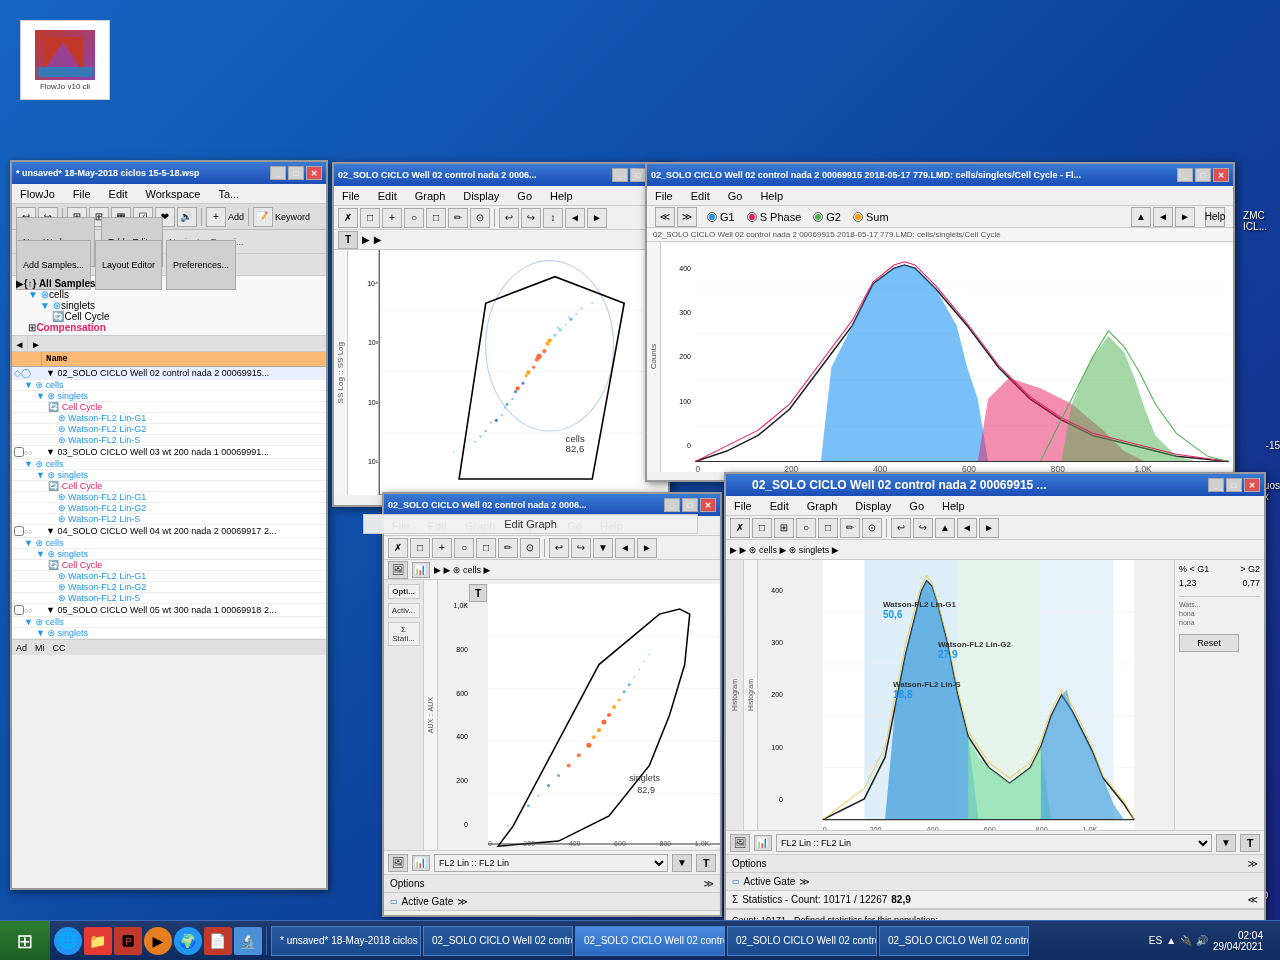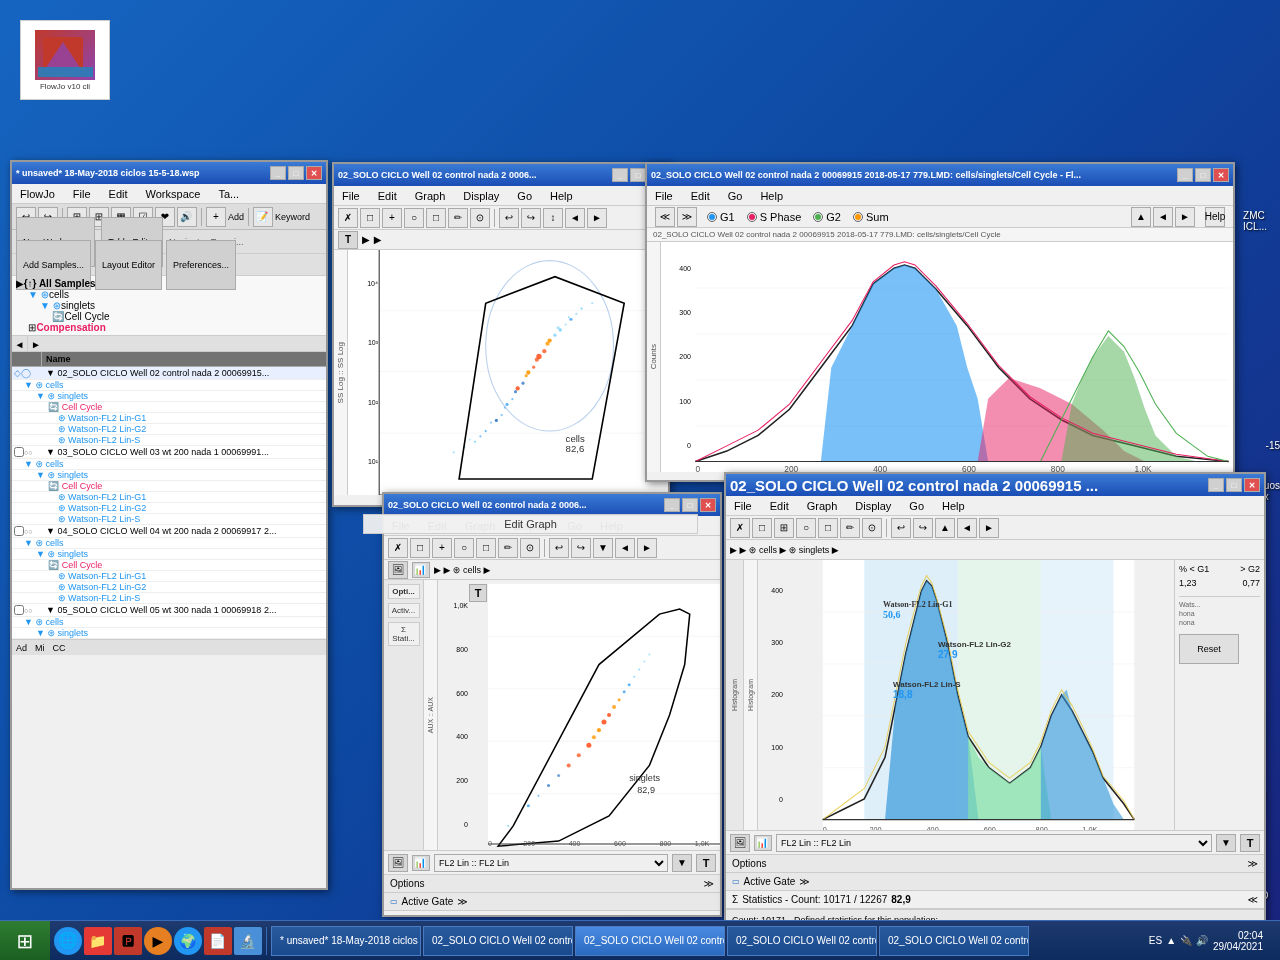--- a/index.html
+++ b/index.html
@@ -393,21 +393,21 @@
         <span>⊞ </span>
         <span style="color:#e91e63;font-weight:bold;">Compensation</span>
       </div>
     </div>
 
     <div style="display:flex;border-bottom:1px solid #ccc;height:16px;background:#e0e0e0;">
       <div style="width:16px;height:16px;display:flex;align-items:center;justify-content:center;cursor:pointer;border-right:1px solid #ccc;font-size:10px;">◄</div>
       <div style="width:16px;height:16px;display:flex;align-items:center;justify-content:center;cursor:pointer;font-size:10px;">►</div>
     </div>
 
-    <div style="display:flex;background:#737373;border-bottom:1px solid #aaa;font-size:9px;font-weight:bold;">
+    <div style="display:flex;background:#fdba74;border-bottom:1px solid #aaa;font-size:9px;font-weight:bold;font-family:Liberation Mono, monospace;">
       <div style="padding:2px 4px;border-right:1px solid #aaa;width:30px;"></div>
       <div style="padding:2px 4px;flex:1;">Name</div>
     </div>
 
     <div style="flex:1;overflow-y:auto;background:white;max-height:380px;">
 
       <div style="display:flex;border-bottom:1px solid #eee;font-size:9px;align-items:center;cursor:pointer;background:#e8f0ff;">
         <div style="padding:1px 2px;width:30px;display:flex;align-items:center;gap:2px;">
           <span style="color:#4a90d9;">◇◯</span>
         </div>
@@ -858,21 +858,21 @@
       </div>
     </div>
   </div>
 
   <div style="position:absolute;top:514px;left:363px;width:335px;height:20px;background:rgba(240,240,240,0.95);border:1px solid #ccc;display:flex;align-items:center;justify-content:center;font-size:11px;color:#333;z-index:500;">
     <span>Edit Graph</span>
   </div>
 
   <div class="window" id="cell-cycle-window" style="top:472px;left:724px;width:542px;height:465px;">
     <div class="window-titlebar">
-      <div style="font-size:15px;overflow:hidden;white-space:nowrap;text-overflow:ellipsis;max-width:470px;">02_SOLO CICLO Well 02 control nada 2 00069915 ...</div>
+      <div style="font-size:12px;overflow:hidden;white-space:nowrap;text-overflow:ellipsis;max-width:470px;margin-left:22px;">02_SOLO CICLO Well 02 control nada 2 00069915 ...</div>
       <div class="window-controls">
         <div class="window-btn min">_</div>
         <div class="window-btn max">□</div>
         <div class="window-btn close">✕</div>
       </div>
     </div>
     <div class="window-menubar">
       <span class="menu-item">File</span>
       <span class="menu-item">Edit</span>
       <span class="menu-item">Graph</span>
@@ -946,40 +946,40 @@
           <line x1="0" y1="250" x2="300" y2="250" stroke="#333" stroke-width="1"></line>
 
           <text x="0" y="262" font-size="7" fill="#555">0</text>
           <text x="45" y="262" font-size="7" fill="#555">200</text>
           <text x="100" y="262" font-size="7" fill="#555">400</text>
           <text x="155" y="262" font-size="7" fill="#555">600</text>
           <text x="205" y="262" font-size="7" fill="#555">800</text>
           <text x="250" y="262" font-size="7" fill="#555">1,0K</text>
         </svg>
         
-        <div style="position:absolute;top:40px;left:100px;font-size:8px;color:#333;font-weight:bold;font-family:Liberation Serif, serif;">Watson-FL2 Lin-G1<br><span style="font-size:10px;color:#2196f3;">50,6</span></div>
+        <div style="position:absolute;top:40px;left:100px;font-size:8px;color:#333;font-weight:bold;">Watson-FL2 Lin-G1<br><span style="font-size:10px;color:#2196f3;">50,6</span></div>
         <div style="position:absolute;top:80px;left:155px;font-size:8px;color:#333;font-weight:bold;">Watson-FL2 Lin-G2<br><span style="font-size:10px;color:#2196f3;">27,9</span></div>
         <div style="position:absolute;top:120px;left:110px;font-size:8px;color:#333;font-weight:bold;">Watson-FL2 Lin-S<br><span style="font-size:10px;color:#2196f3;">18,8</span></div>
       </div>
 
       <div style="width:90px;background:#f0f0f0;border-left:1px solid #ccc;padding:4px;font-size:9px;">
         <div style="display:flex;justify-content:space-between;margin-bottom:4px;">
           <span>% &lt; G1</span>
           <span>&gt; G2</span>
         </div>
         <div style="display:flex;justify-content:space-between;margin-bottom:8px;">
           <span>1,23</span>
           <span>0,77</span>
         </div>
         <div style="border-top:1px solid #ccc;padding-top:4px;">
           <div style="font-size:7px;color:#666;">Wats...</div>
           <div style="font-size:7px;color:#666;margin-top:2px;">hona</div>
           <div style="font-size:7px;color:#666;margin-top:2px;">nona</div>
         </div>
-        <button style="margin-top:8px;width:60px;height:30px;font-size:9px;background:#e0e0e0;border:1px solid #aaa;cursor:pointer;">Reset</button>
+        <button style="margin-top:8px;width:60px;height:18px;font-size:9px;background:#e0e0e0;border:1px solid #aaa;cursor:pointer;">Reset</button>
       </div>
     </div>
 
     <div style="background:#f0f0f0;border-top:1px solid #ccc;height:24px;display:flex;align-items:center;padding:0 4px;gap:4px;">
       <div style="width:20px;height:18px;background:#d8d8d8;border:1px solid #aaa;display:flex;align-items:center;justify-content:center;font-size:10px;cursor:pointer;">🖼</div>
       <div style="width:18px;height:16px;background:#d8d8d8;border:1px solid #aaa;display:flex;align-items:center;justify-content:center;font-size:10px;cursor:pointer;">📊</div>
       <select style="flex:1;height:18px;font-size:9px;border:1px solid #aaa;">
         <option>FL2 Lin :: FL2 Lin</option>
       </select>
       <div style="width:20px;height:18px;background:#d8d8d8;border:1px solid #aaa;display:flex;align-items:center;justify-content:center;font-size:10px;cursor:pointer;">▼</div>

